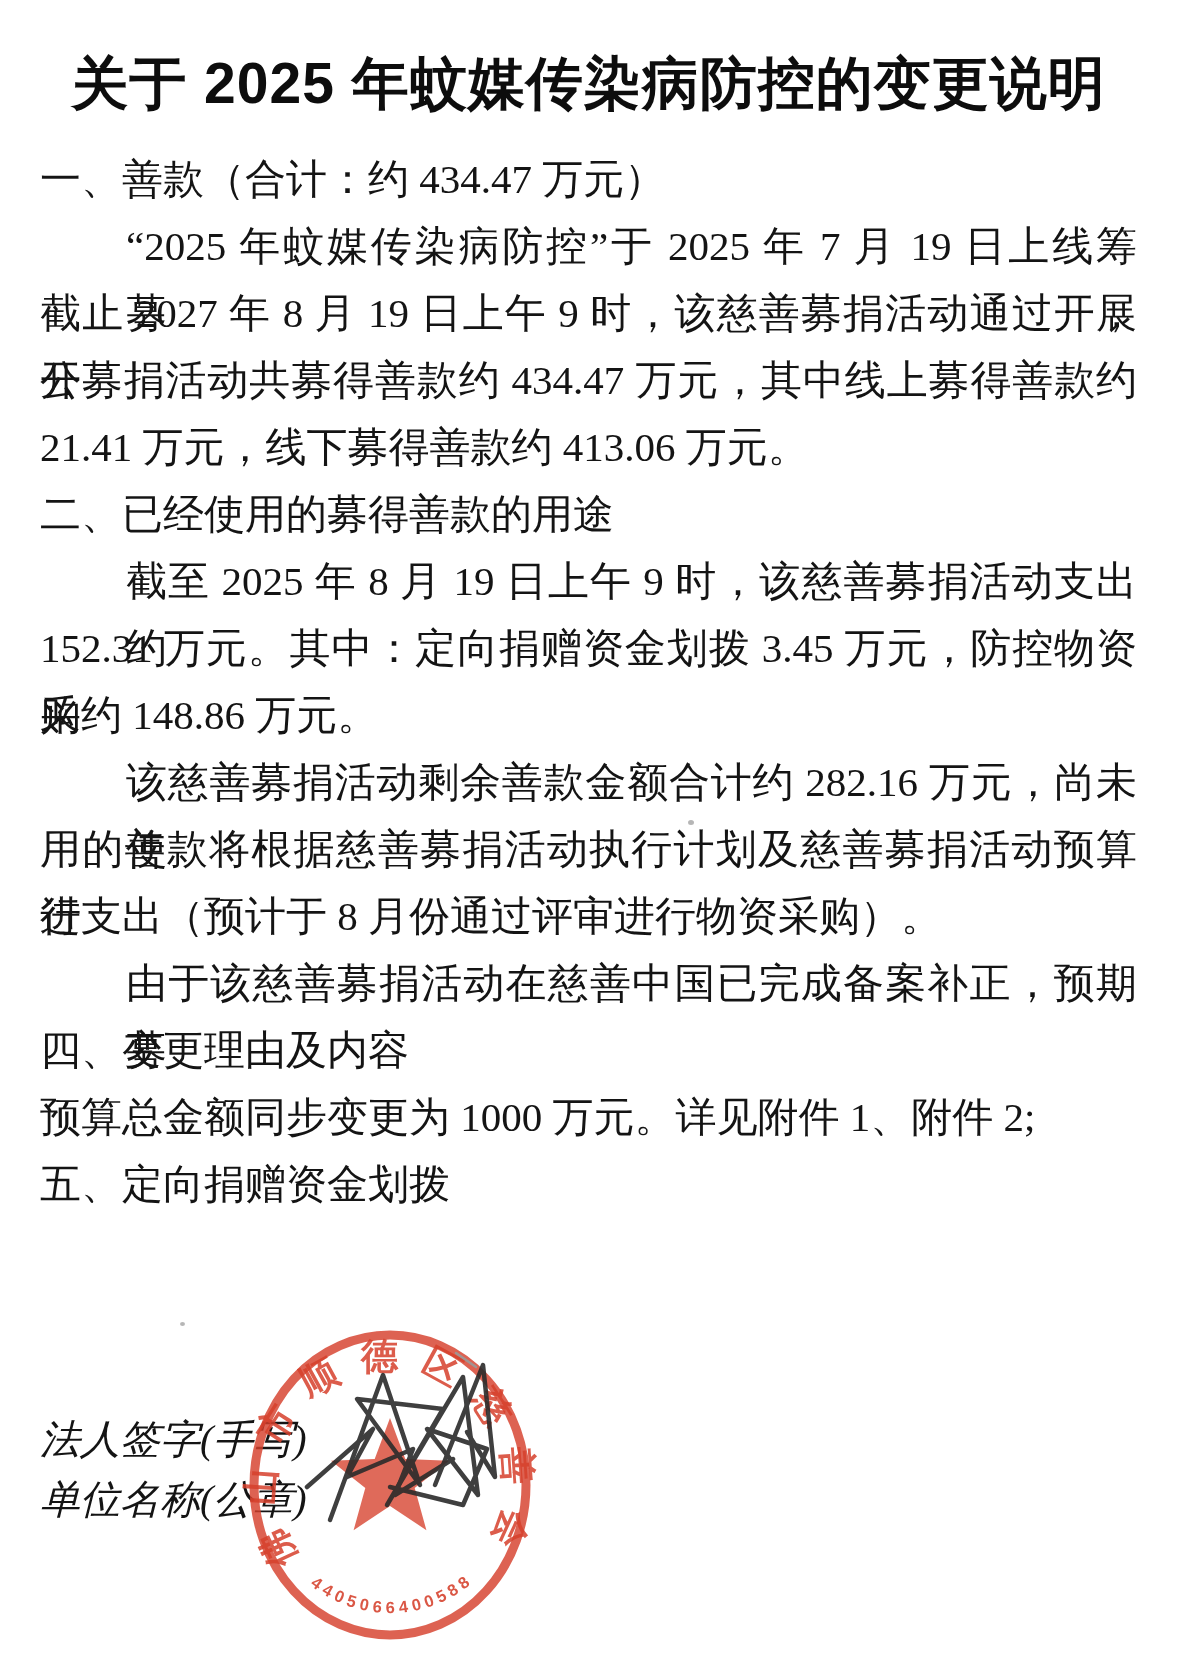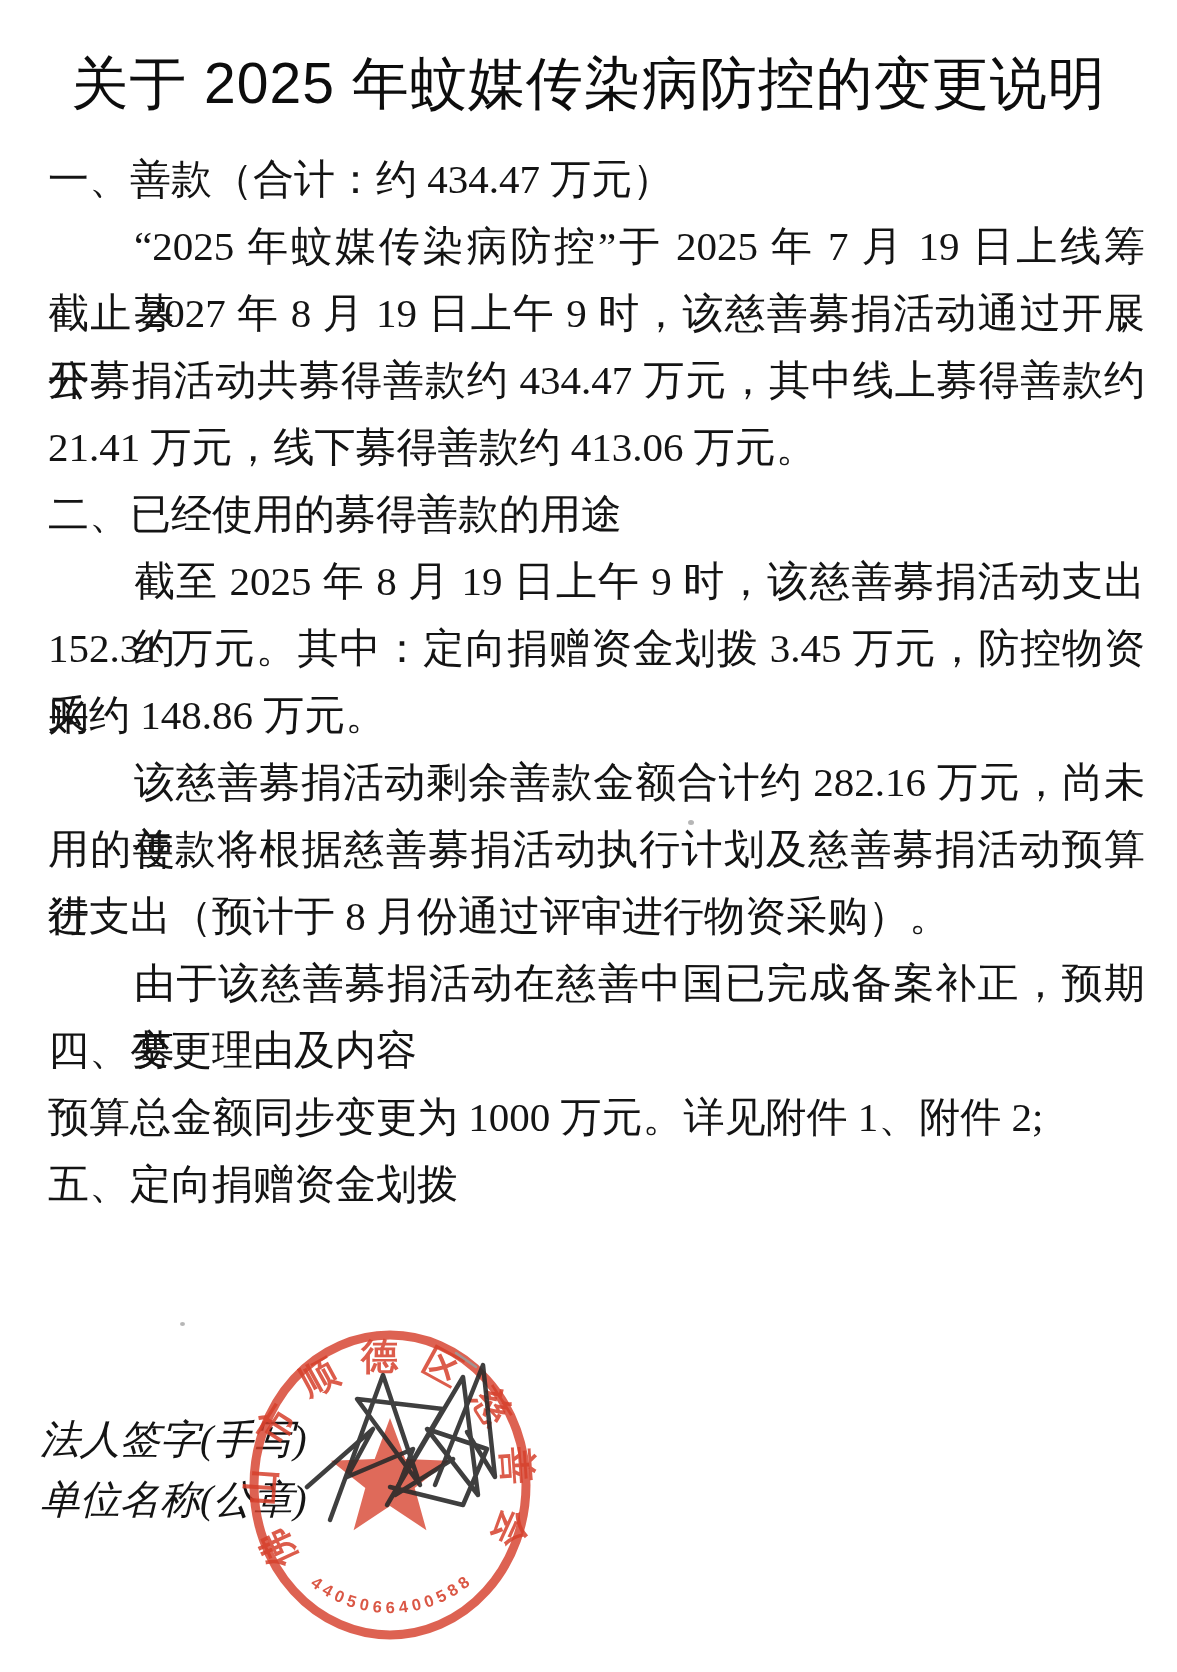--- a/index.html
+++ b/index.html
@@ -8,27 +8,26 @@
     width:1177px;height:1672px;
     background:#ffffff;
     overflow:hidden;
     font-family:"Liberation Serif","DejaVu Serif",serif;
     color:#141414;
   }
   .title{
     position:absolute;left:0;top:46px;width:1177px;
     margin:0;text-align:center;
     font-family:"Liberation Sans","DejaVu Sans",sans-serif;
-    font-weight:normal;font-size:57px;letter-spacing:1px;
+    font-weight:bold;font-size:57px;letter-spacing:1px;
     color:#0d0d0d;white-space:nowrap;
   }
   .content{
     position:absolute;left:40px;top:146px;width:1097px;
     font-size:41px;
-    margin-left:8px;
   }
   .line{height:67px;line-height:67px;}
   .full{text-align:justify;text-align-last:justify;}
   .indent{padding-left:86px;}
   .sigblock{
     position:absolute;left:40px;top:1410px;width:700px;
     font-size:40px;
     font-style:italic;
   }
   .sigline{height:60px;line-height:60px;}

